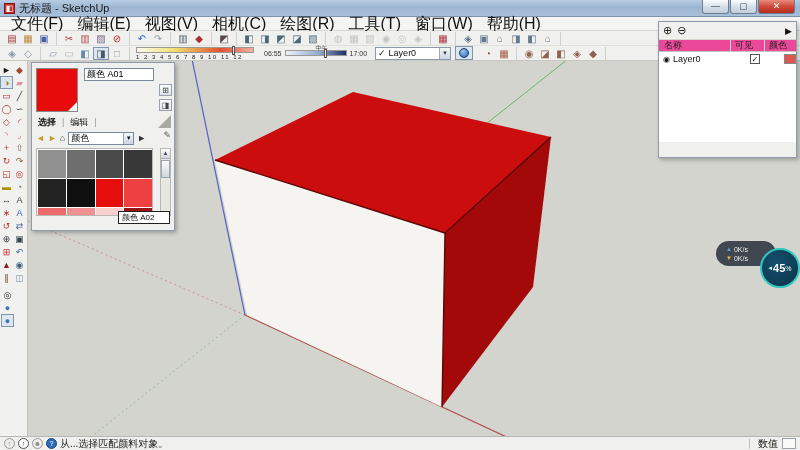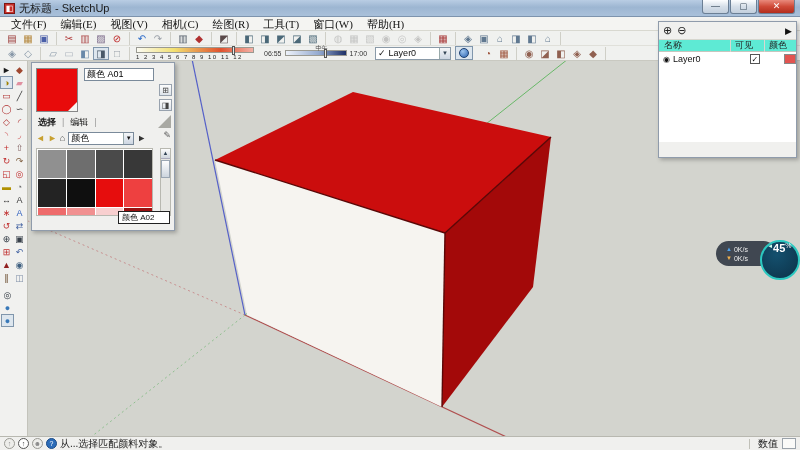--- a/index.html
+++ b/index.html
@@ -16,21 +16,21 @@
   #win-title { font-size:11px; color:#1a1a1a; }
   #win-controls { position:absolute; right:5px; top:0; display:flex; }
   .win-btn { width:27px; height:14px; border:1px solid #6b7f95; border-top:none;
     background:linear-gradient(#fdfeff,#d6dfe9 50%,#c3cfdd); color:#3a4a5a; font-size:9px;
     line-height:12px; text-align:center; border-radius:0 0 3px 3px; margin-left:1px; }
   .win-btn.close { width:37px; background:linear-gradient(#e98a7c,#cf4a38 50%,#b22d1d); color:#fff; }
 
   
   #menubar { position:absolute; left:0; top:17px; width:800px; height:14px; background:#f4f4f2;
     border-bottom:1px solid #d8d8d0; display:flex; align-items:center; padding-left:4px; }
-  .menu-item { padding:0 7px; font-size:11px; line-height:14px; color:#111;font-family:Liberation Serif, serif; }
+  .menu-item { padding:0 7px; font-size:16px; line-height:14px; color:#111; }
 
   
   .toolbar { position:absolute; left:0; width:800px; height:15px; background:#f0f1ef;
     display:flex; align-items:center; }
   #toolbar1 { top:31px; border-bottom:1px solid #e0e0da; }
   #toolbar2 { top:46px; border-bottom:1px solid #c9c9c1; }
   .tb-group { display:flex; align-items:center; padding:0 4px; border-right:1px solid #cfcfc7; height:13px; }
   .tb-btn { width:16px; height:13px; display:flex; align-items:center; justify-content:center;
     font-size:10px; line-height:13px; }
   .tb-btn.pressed { background:#dde6ee; border:1px solid #8096ac; }
@@ -114,44 +114,44 @@
   #mat-scroll .thumb { height:18px; margin-top:1px; background:linear-gradient(#fdfdfd,#cdd5de); border:1px solid #9aa6b2; }
   #mat-tooltip { position:absolute; left:86px; top:148px; width:52px; height:13px; background:#fff;
     border:1px solid #222; font-size:8px; line-height:11px; padding-left:3px; z-index:5; white-space:nowrap; }
 
   
   #layers { left:658px; top:21px; width:139px; height:137px; }
   #layers-toolbar { height:17px; display:flex; align-items:center; padding:0 4px; }
   .lyr-round { font-size:11px; color:#222; margin-right:5px; }
   #layers-detail { margin-left:auto; font-size:9px; color:#111; }
   #layers-header { height:13px; display:flex; align-items:center; font-size:9px; color:#222;
-    border-top:1px solid #d6d6ce; border-bottom:1px solid #c6c6be; background:#5eead4; }
+    border-top:1px solid #d6d6ce; border-bottom:1px solid #c6c6be; background:#ec4899; }
   #layers-header .c1 { width:72px; padding-left:5px; border-right:1px solid #d8d8d0; }
   #layers-header .c2 { width:34px; padding-left:4px; border-right:1px solid #d8d8d0; }
   #layers-header .c3 { padding-left:4px; }
   #layers-list { background:#fff; height:90px; }
   .layer-row { display:flex; align-items:center; height:14px; font-size:9px; }
   .layer-row .radio { font-size:8px; margin:0 3px 0 4px; }
   .layer-row .lname { width:60px; }
   .layer-chk { width:10px; height:10px; border:1px solid #555; background:#fff; font-size:8px;
     line-height:9px; text-align:center; margin-left:20px; }
   .layer-color { width:13px; height:10px; border:1px solid #888; margin-left:24px; }
 
   
   #speedwidget { position:absolute; left:714px; top:230px; width:86px; height:44px; }
   #speed-pill { position:absolute; left:2px; top:11px; width:60px; height:25px; border-radius:13px;
     background:rgba(48,55,68,.9); display:flex; flex-direction:column; justify-content:center; padding-left:10px; }
   .speed-line { display:flex; align-items:center; height:9px; }
   .speed-arrow { font-size:6px; margin-right:2px; }
   .speed-arrow.up { color:#4da3f0; }
   .speed-arrow.down { color:#f0b04d; }
   .speed-val { font-size:7px; color:#eee; }
-  #speed-ball { position:absolute; left:46px; top:10px; width:40px; height:40px; border-radius:50%;
+  #speed-ball { position:absolute; left:46px; top:18px; width:40px; height:40px; border-radius:50%;
     background:radial-gradient(circle at 40% 35%,#14506e,#0c3248); border:2px solid #2cc8c0;
-    display:flex; align-items:flex-start; justify-content:center; color:#fff; }
+    display:flex; align-items:center; justify-content:center; color:#fff; }
   #speed-ball .arrowL { font-size:7px; margin-right:1px; color:#cfe; }
   #speed-ball .pct { font-size:11px; font-weight:bold; }
   #speed-ball .pctsign { font-size:7px; }
 
   
   #statusbar { position:absolute; left:0; bottom:0; width:800px; height:14px; background:#f0f0ee;
     border-top:1px solid #b8b8b0; display:flex; align-items:center; padding:0 4px; }
   .status-ico { width:11px; height:11px; border-radius:50%; font-size:7px; line-height:10px;
     text-align:center; margin-right:3px; }
   #status-msg { font-size:10px; color:#222; }

